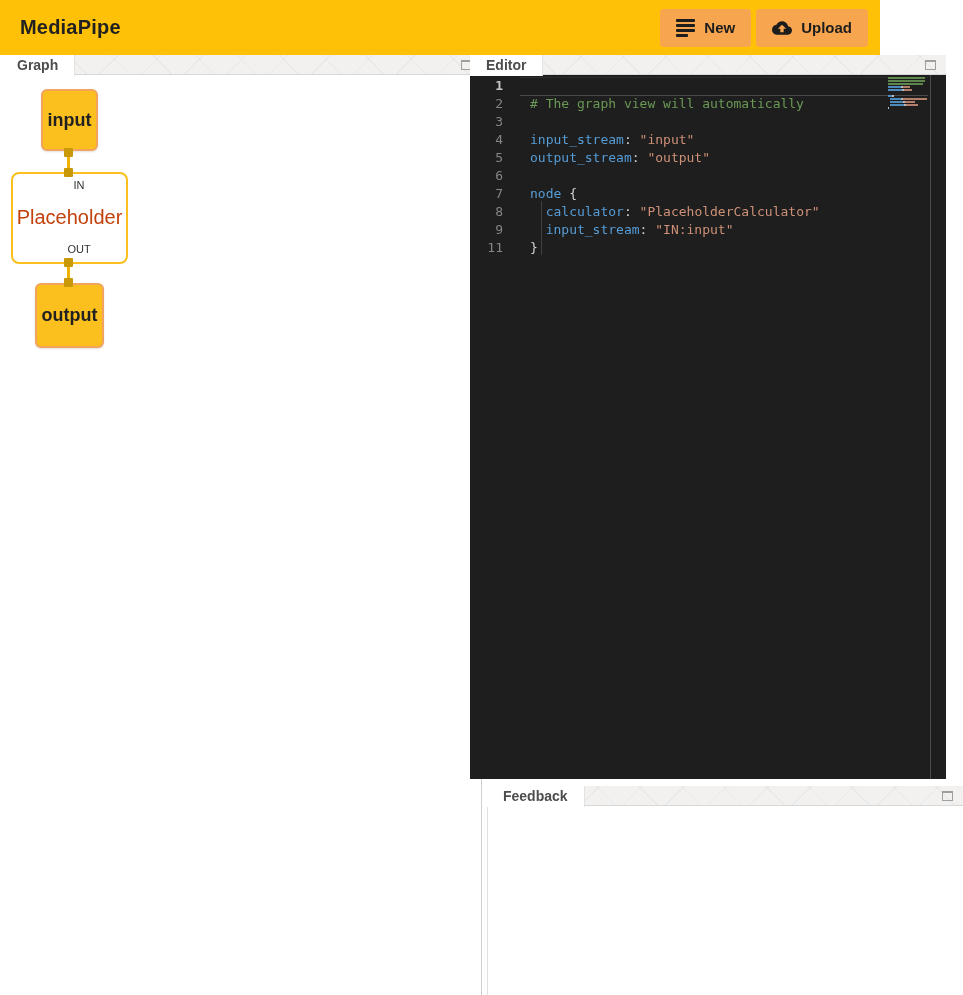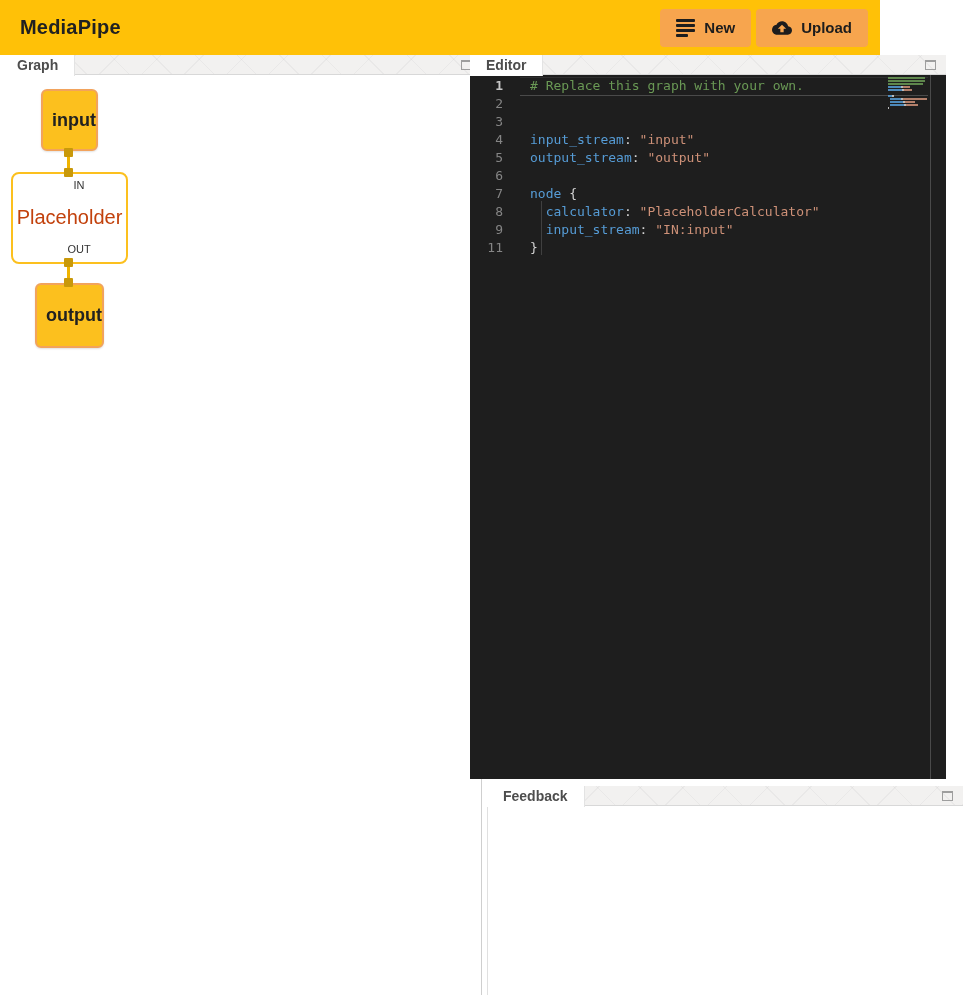--- a/index.html
+++ b/index.html
@@ -39,21 +39,21 @@
 
   #editor-panel { left:470px; top:55px; width:476px; height:724px; }
   #editor-panel .panel-content { position:absolute; left:0; top:20px; right:0; bottom:0;
     background:var(--editor-bg); }
 
   #feedback-panel { left:487px; top:786px; width:476px; height:209px; }
   #feedback-panel .panel-content { position:absolute; left:0; top:20px; right:0; bottom:0;
     background:#fff; border-left:1px solid #e0e0e0; }
 
   
-  .gnode { position:absolute; border-radius:6px; display:flex; align-items:center; justify-content:flex-end;
+  .gnode { position:absolute; border-radius:6px; display:flex; align-items:center; justify-content:center;
     background:var(--node-fill); border:2px solid var(--node-border);
     font-weight:700; font-size:18px; color:var(--node-text); cursor:pointer;
     box-shadow:0 1px 2px rgba(0,0,0,.12); }
   #node-input  { left:40px; top:14px;  width:57px; height:62px; }
   #node-output { left:34px; top:208px; width:69px; height:65px; }
   #node-placeholder { left:10px; top:97px; width:117px; height:92px;
     background:#fff; border:2px solid var(--node-fill); border-radius:8px;
     flex-direction:column; justify-content:space-between; padding:5px 0 7px 0;
     box-shadow:none; }
   .port-label { font-size:11px; font-weight:400; color:#333;margin-left:19px; }
@@ -154,22 +154,22 @@
   <div class="tabstrip">
     <div class="tab">
       <span>Editor</span>
     </div>
     <button class="maxbtn">
       <span></span>
     </button>
   </div>
   <div class="panel-content">
     <div class="code-area" id="code-area">
-        <div class="code-line active"><span class="ln">1</span><span class="lt"><span class="tok-comment"># Replace this graph with your own.</span></span></div>
-        <div class="code-line"><span class="ln">2</span></div>
+        <div class="code-line active"><span class="ln">1</span></div>
+        <div class="code-line"><span class="ln">2</span><span class="lt"><span class="tok-comment"># The graph view will automatically</span></span></div>
         <div class="code-line"><span class="ln">3</span></div>
         <div class="code-line"><span class="ln">4</span><span class="lt"><span class="tok-key">input_stream</span><span class="tok-punct">: </span><span class="tok-str">"input"</span></span></div>
         <div class="code-line"><span class="ln">5</span><span class="lt"><span class="tok-key">output_stream</span><span class="tok-punct">: </span><span class="tok-str">"output"</span></span></div>
         <div class="code-line"><span class="ln">6</span><span class="lt"></span></div>
         <div class="code-line"><span class="ln">7</span><span class="lt"><span class="tok-key">node</span><span class="tok-punct"> {</span></span></div>
         <div class="code-line"><span class="ln">8</span><span class="lt"><span class="tok-plain">  </span><span class="tok-key">calculator</span><span class="tok-punct">: </span><span class="tok-str">"PlaceholderCalculator"</span></span></div>
         <div class="code-line"><span class="ln">9</span><span class="lt"><span class="tok-plain">  </span><span class="tok-key">input_stream</span><span class="tok-punct">: </span><span class="tok-str">"IN:input"</span></span></div>
         <div class="code-line"><span class="ln">11</span><span class="lt"><span class="tok-punct">}</span></span></div>
       </div>
     <div class="indent-guide"></div>

